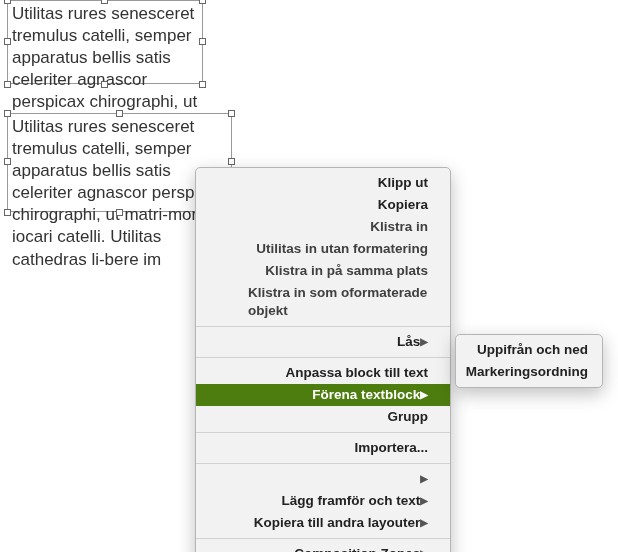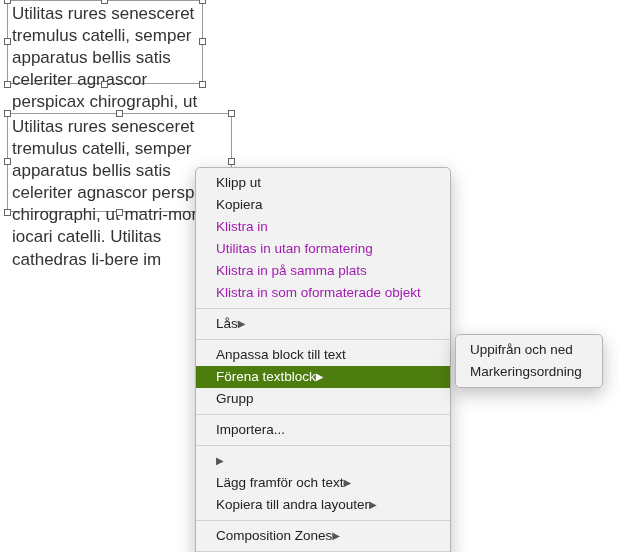--- a/index.html
+++ b/index.html
@@ -37,25 +37,26 @@
     box-shadow: 0 6px 18px rgba(0,0,0,0.25);
     width: 256px;
     padding: 4px 0;
   }
   .menu-item {
     padding: 2px 22px 2px 20px;
     font-size: 13.5px;
     color: #222;
     display: flex;
     align-items: center;
-    justify-content: flex-start;
+    justify-content: flex-end;
     line-height: 18px;
     cursor: default;
+    font-weight: bold;
   }
-  .menu-item.disabled { color: #a21caf; }
+  .menu-item.disabled { color: #404040; margin-left: 32px; }
   .menu-item.highlight {
     background: #4d7c0f;
     color: #fff;
   }
   .menu-sep {
     height: 1px;
     background: #d1d1d1;
     margin: 4px 0;
   }
   .arrow {

